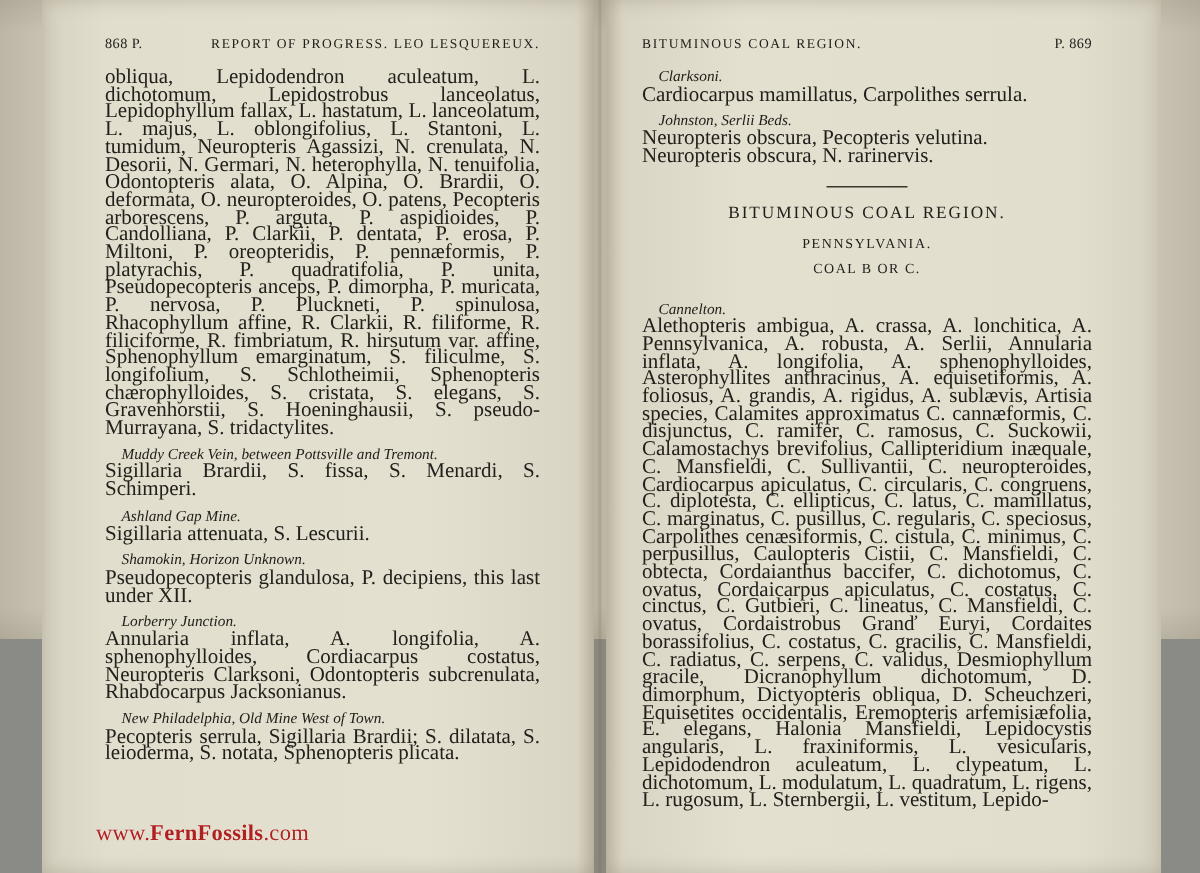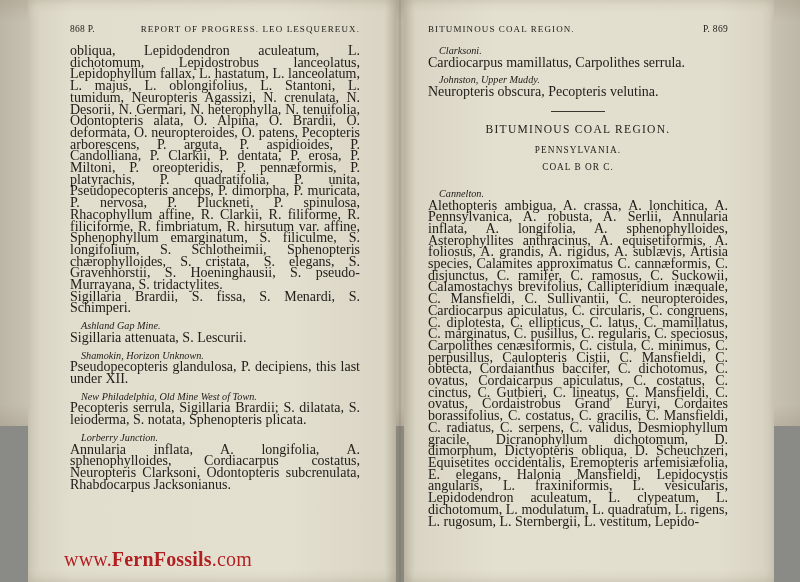--- a/index.html
+++ b/index.html
@@ -130,21 +130,21 @@
     font-size: 9.3px;
     letter-spacing: 1.0px;
     margin-bottom: 9px;
     font-family: Liberation Serif, serif;
   }
   .watermark {
     position: absolute;
     left: 64px;
     top: 548px;
     font-family: "Liberation Serif", serif;
-    font-size: 20px;
+    font-size: 15px;
     color: #b02020;
     letter-spacing: 0.2px;
     text-shadow: 0 0 1px rgba(255,255,255,0.6);
   }
   .watermark b { font-weight: bold; }
 </style>
 </head>
 <body>
 
 <div class="book">
@@ -155,61 +155,63 @@
   <div class="content left-col">
     <div class="runhead">
       <span class="folio">868 P.</span>
       <span class="rh-title">REPORT OF PROGRESS.   LEO LESQUEREUX.</span>
     </div>
 
     <p class="body">obliqua, Lepidodendron aculeatum, L. dichotomum, Lepidostrobus lanceolatus, Lepidophyllum fallax, L. hastatum, L. lanceolatum, L. majus, L. oblongifolius, L. Stantoni, L. tumidum, Neuropteris Agassizi, N. crenulata, N. Desorii, N. Germari, N. heterophylla, N. tenuifolia, Odontopteris alata, O. Alpina, O. Brardii, O. deformata, O. neuropteroides, O. patens, Pecopteris arborescens, P. arguta, P. aspidioides, P. Candolliana, P. Clarkii, P. dentata, P. erosa, P. Miltoni, P. oreopteridis, P. pennæformis, P. platyrachis, P. quadratifolia, P. unita, Pseudopecopteris anceps, P. dimorpha, P. muricata, P. nervosa, P. Pluckneti, P. spinulosa, Rhacophyllum affine, R. Clarkii, R. filiforme, R. filiciforme, R. fimbriatum, R. hirsutum var. affine, Sphenophyllum emarginatum, S. filiculme, S. longifolium, S. Schlotheimii, Sphenopteris chærophylloides, S. cristata, S. elegans, S. Gravenhorstii, S. Hoeninghausii, S. pseudo-Murrayana, S. tridactylites.</p>
 
 
     <div class="block">
+      <p class="sechead">Muddy Creek Vein, between Pottsville and Tremont.</p>
       <p class="body">Sigillaria Brardii, S. fissa, S. Menardi, S. Schimperi.</p>
     </div>
 
     <div class="block">
       <p class="sechead">Ashland Gap Mine.</p>
       <p class="body">Sigillaria attenuata, S. Lescurii.</p>
     </div>
 
     <div class="block">
       <p class="sechead">Shamokin, Horizon Unknown.</p>
       <p class="body">Pseudopecopteris glandulosa, P. decipiens, this last under XII.</p>
     </div>
 
     <div class="block">
+      <p class="sechead">Lorberry Junction.</p>
+      <p class="body">Annularia inflata, A. longifolia, A. sphenophylloides, Cordiacarpus costatus, Neuropteris Clarksoni, Odontopteris subcrenulata, Rhabdocarpus Jacksonianus.</p>
+    </div>
+
+    <div class="block">
       <p class="sechead">New Philadelphia, Old Mine West of Town.</p>
       <p class="body">Pecopteris serrula, Sigillaria Brardii; S. dilatata, S. leioderma, S. notata, Sphenopteris plicata.</p>
-    </div>
-
-    <div class="block">
-      <p class="sechead">Lorberry Junction.</p>
-      <p class="body">Annularia inflata, A. longifolia, A. sphenophylloides, Cordiacarpus costatus, Neuropteris Clarksoni, Odontopteris subcrenulata, Rhabdocarpus Jacksonianus.</p>
     </div>
   </div>
 
   <div class="content right-col">
     <div class="runhead runhead-right">
       <span class="rh-title">BITUMINOUS COAL REGION.</span>
       <span class="folio">P. 869</span>
     </div>
 
     <div class="block">
       <p class="sechead first">Clarksoni.</p>
       <p class="body">Cardiocarpus mamillatus, Carpolithes serrula.</p>
     </div>
 
     <div class="block">
-      <p class="sechead">Johnston, Upper Muddy.</p>
+      <p class="sechead">Johnston, Serlii Beds.</p>
       <p class="body">Neuropteris obscura, Pecopteris velutina.</p>
     </div>
 
     <div class="block">
+      <p class="body">Neuropteris obscura, N. rarinervis.</p>
     </div>
 
     <div class="rule"></div>
 
     <p class="ctr region-title">BITUMINOUS COAL REGION.</p>
     <p class="ctr state">PENNSYLVANIA.</p>
     <p class="ctr coal">COAL B OR C.</p>
 
     <div class="block">
       <p class="sechead" style="margin-top:16px">Cannelton.</p>

